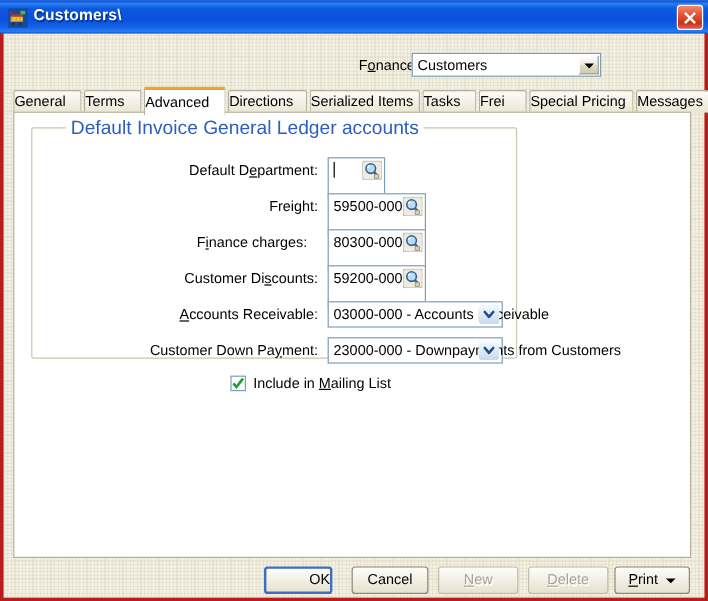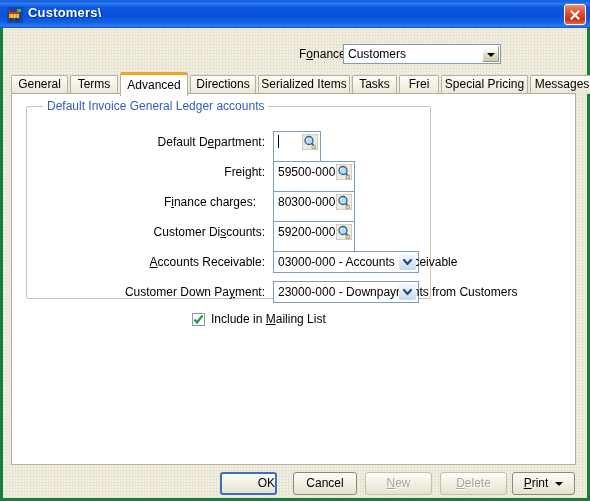--- a/index.html
+++ b/index.html
@@ -11,21 +11,21 @@
     font-family: "Liberation Sans", sans-serif;
     -webkit-font-smoothing: none;
   }
 
   #window {
     position: relative;
     width: 590px;
     height: 501px;
     box-sizing: border-box;
     overflow: hidden;
-    background: #15803d;
+    background: #b91c1c;
   }
 
   
   #titlebar {
     position: absolute;
     left: 0; top: 0;
     width: 590px;
     height: 28px;
     background: linear-gradient(to bottom,
         #0a58d8 0%, #2f7ff0 8%, #0c5ae0 22%,
@@ -143,21 +143,21 @@
     position: absolute;
     top: 3px;
     height: 19px;
     box-sizing: border-box;
     background: linear-gradient(to bottom, #fcfbf6 0%, #f3f0e4 55%, #e9e5d4 100%);
     border: 1px solid #b3b09c;
     border-bottom: none;
     border-radius: 2px 2px 0 0;
     font-size: 12px;
     color: #000;
-    text-align: center;
+    text-align: left;
     line-height: 17px;
     white-space: nowrap;
     cursor: pointer;
     overflow: hidden;
   }
   .tab.selected {
     top: 0;
     height: 24px;
     line-height: 21px;
     background: #ffffff;
@@ -184,24 +184,24 @@
     position: absolute;
     left: 14px; top: 12px;
     width: 405px;
     height: 193px;
     box-sizing: border-box;
     border: 1px solid #c8c5b0;
     border-radius: 2px;
   }
   #groupbox-title {
     position: absolute;
-    left: 16px; top: -8px;
+    left: 28px; top: -8px;
     padding: 0 4px;
     background: #ffffff;
-    font-size: 12px;
+    font-size: 16px;
     color: #2c5fbe;
     white-space: nowrap;
   }
 
   .field-row {
     position: absolute;
     left: 0;
     width: 405px;
     height: 22px;
   }

